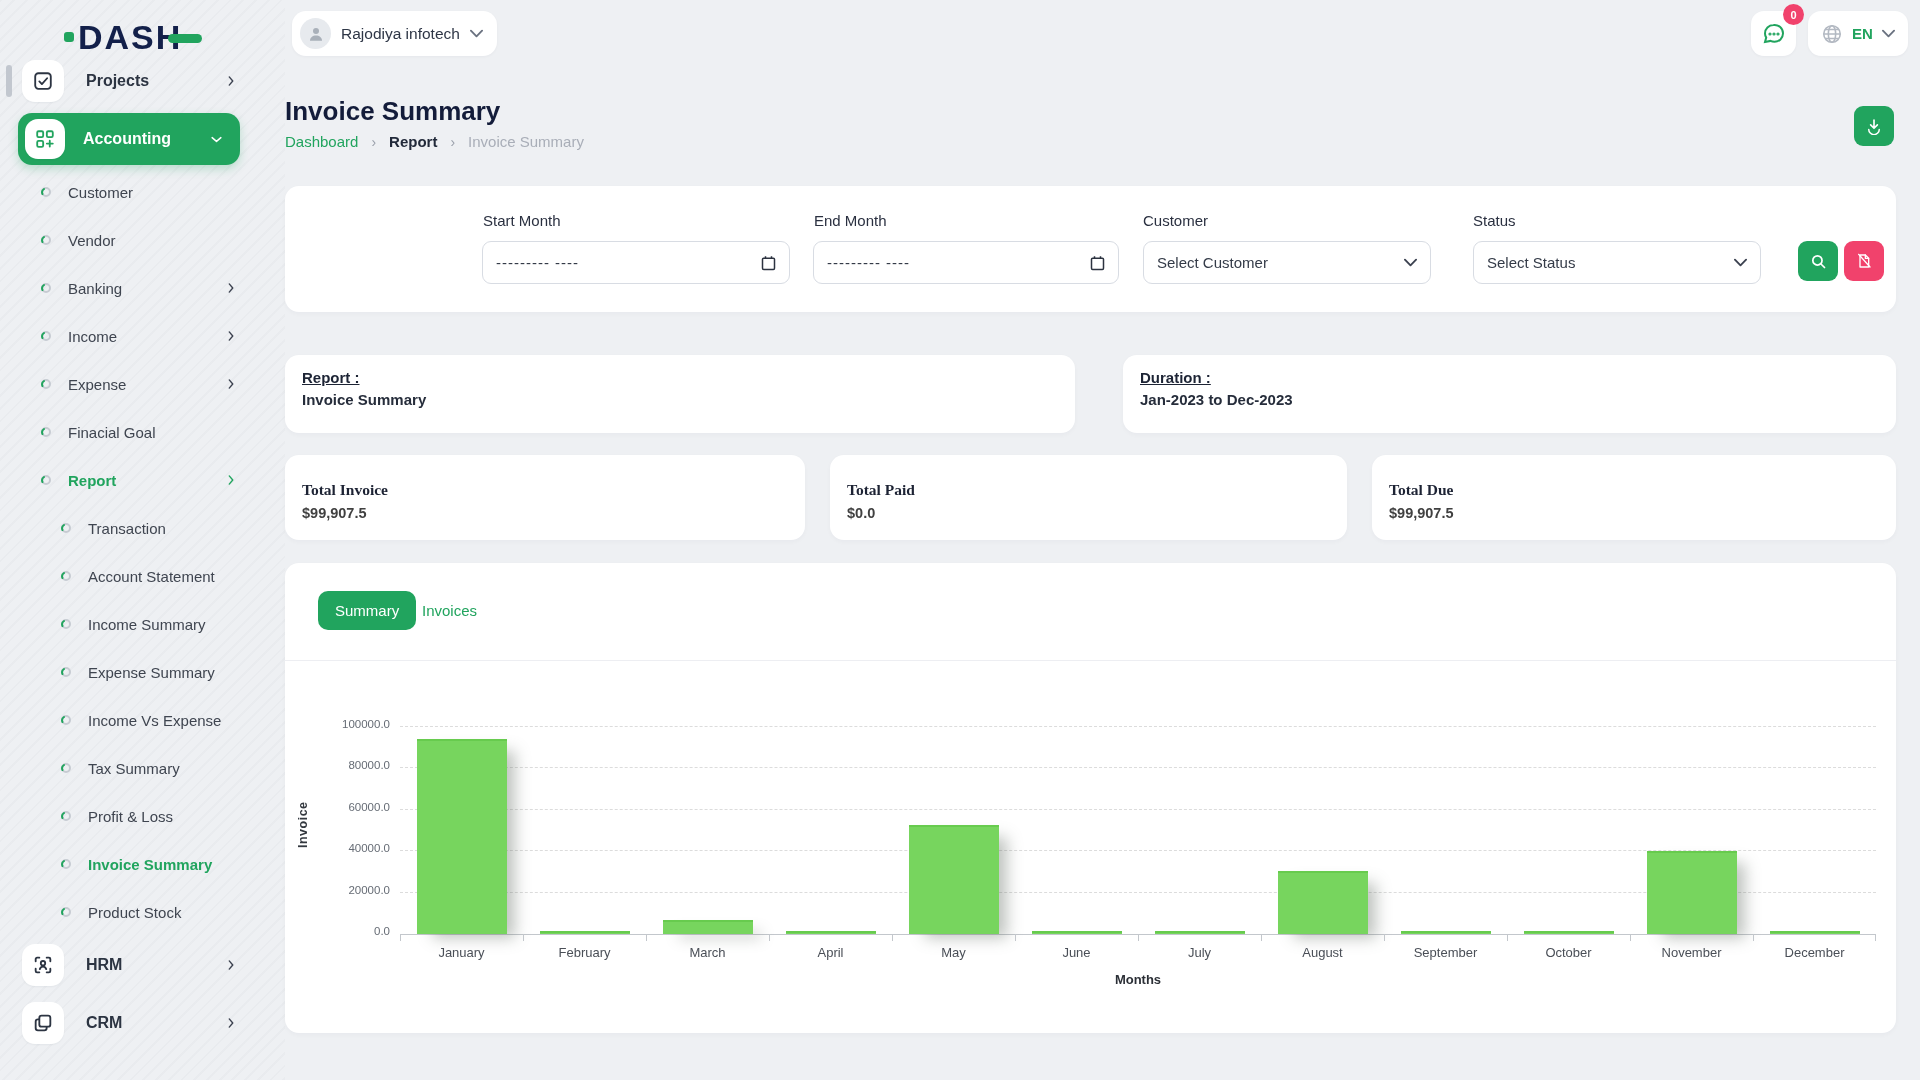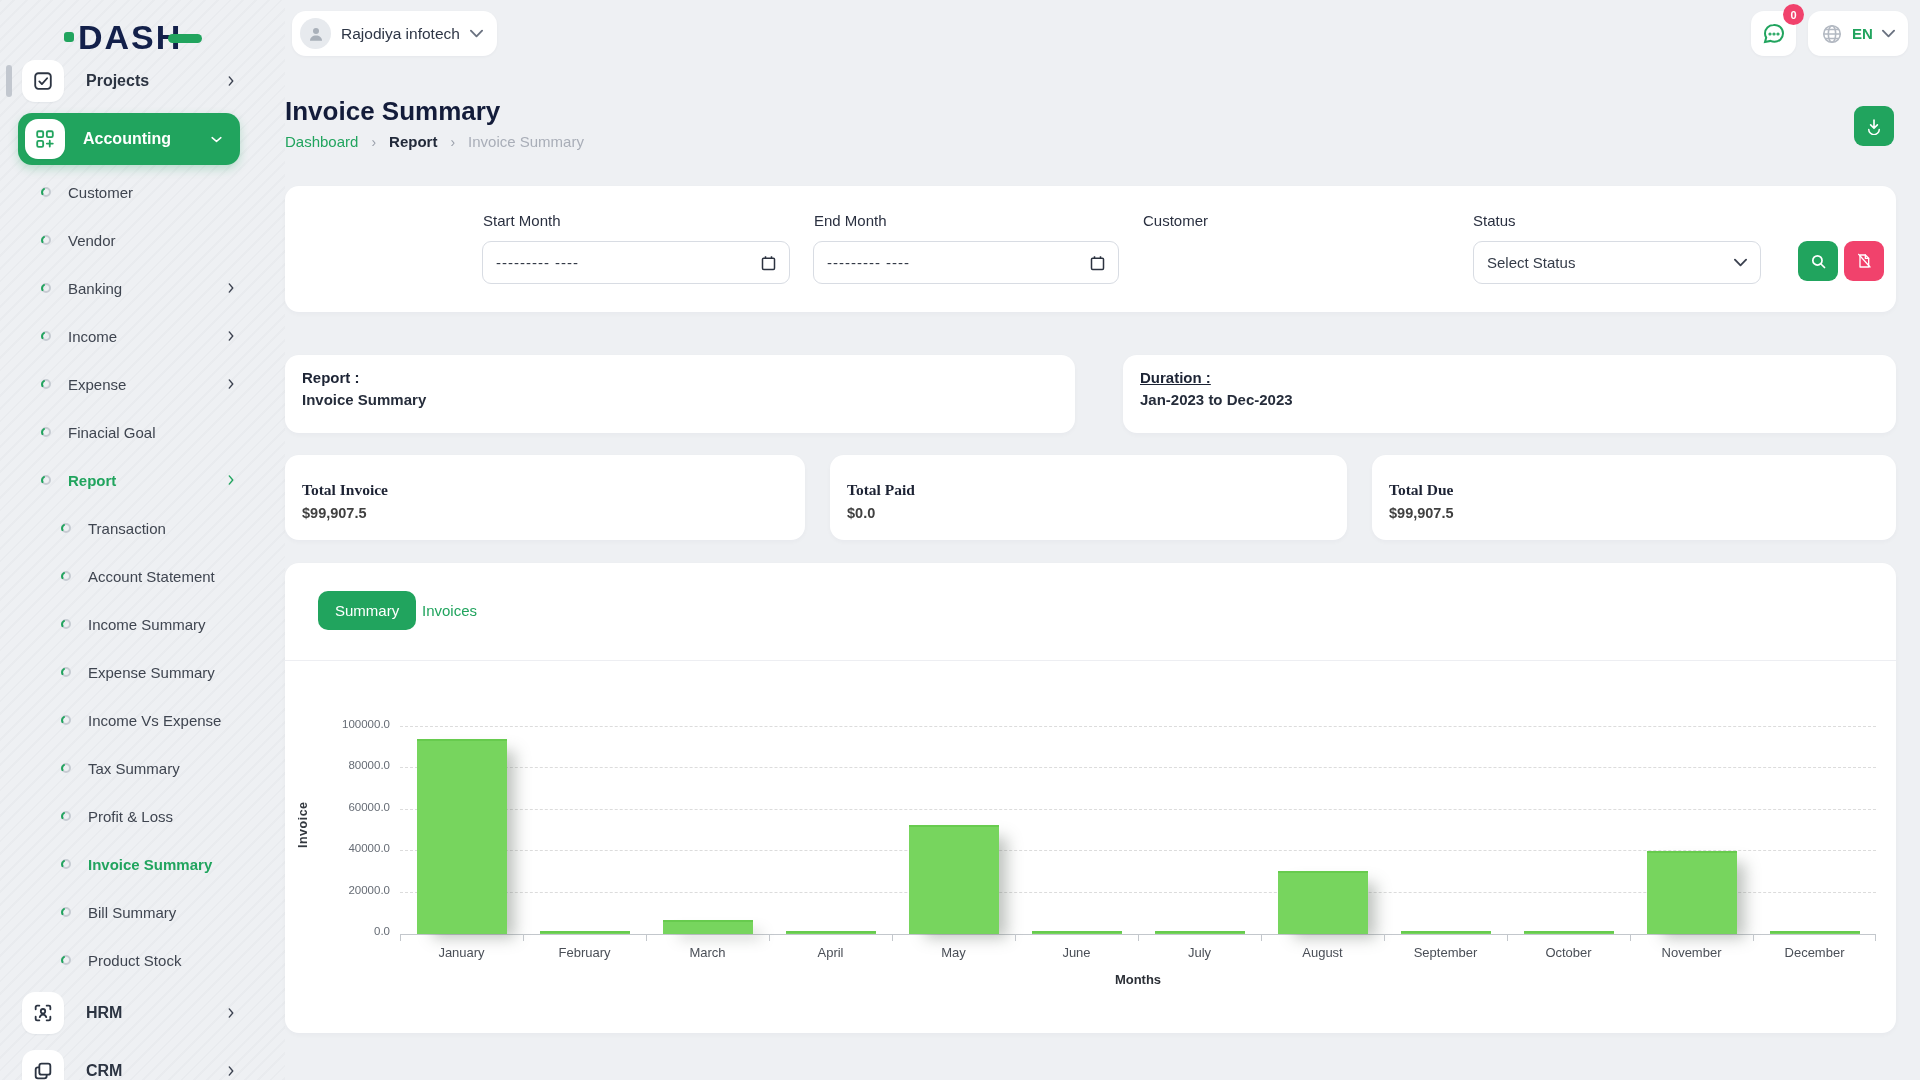--- a/index.html
+++ b/index.html
@@ -315,29 +315,20 @@
         </span>
         <span class="s-label">Invoice Summary</span>
       </div>
       <div class="srow h48 l3">
         <span class="bullet">
           <svg width="12" height="12" viewBox="0 0 24 24">
             <circle cx="12" cy="12" r="8" fill="none" stroke="#c6cbd2" stroke-width="4"></circle>
             <path d="M5 16a8 8 0 0 1 3-10" fill="none" stroke="#21a45e" stroke-width="4" stroke-linecap="round"></path>
           </svg>
         </span>
-        <span class="s-label">Bill Summary</span>
-      </div>
-      <div class="srow h48 l3">
-        <span class="bullet">
-          <svg width="12" height="12" viewBox="0 0 24 24">
-            <circle cx="12" cy="12" r="8" fill="none" stroke="#c6cbd2" stroke-width="4"></circle>
-            <path d="M5 16a8 8 0 0 1 3-10" fill="none" stroke="#21a45e" stroke-width="4" stroke-linecap="round"></path>
-          </svg>
-        </span>
         <span class="s-label">Product Stock</span>
       </div>
       <div class="srow h58">
         <span class="sq-icon">
           <svg width="22" height="22" viewBox="0 0 24 24">
             <path d="M4 8V5.5A1.5 1.5 0 0 1 5.5 4H8M16 4h2.5A1.5 1.5 0 0 1 20 5.5V8M20 16v2.5a1.5 1.5 0 0 1-1.5 1.5H16M8 20H5.5A1.5 1.5 0 0 1 4 18.5V16" fill="none" stroke="#2c3442" stroke-width="2" stroke-linecap="round"></path>
             <circle cx="12" cy="10" r="2.4" fill="none" stroke="#2c3442" stroke-width="2"></circle>
             <path d="M8.5 16.5c.6-1.8 1.9-2.7 3.5-2.7s2.9.9 3.5 2.7" fill="none" stroke="#2c3442" stroke-width="2" stroke-linecap="round"></path>
           </svg>
         </span>
@@ -392,20 +383,26 @@
   </div>
   <span class="f-label" style="left:529px; top:26px;">End Month</span>
   <div class="f-input" style="left:528px; top:55px; width:306px;">
     <span class="ph">--------- ----</span>
     <svg width="15" height="16" viewBox="0 0 20 21" fill="none" stroke="#2c3340" stroke-width="2">
         <rect x="2" y="4" width="16" height="15" rx="1.5"></rect>
         <path d="M6 1.5V5M14 1.5V5"></path>
       </svg>
   </div>
   <span class="f-label" style="left:858px; top:26px;">Customer</span>
+  <div class="f-input" style="left:858px; top:55px; width:288px;">
+    <span class="ph" style="letter-spacing:0;">Select Customer</span>
+    <svg width="13" height="9" viewBox="0 0 14 9">
+        <polyline points="1,1.5 7,7.5 13,1.5" fill="none" stroke="#3c4250" stroke-width="2" stroke-linecap="round" stroke-linejoin="round"></polyline>
+      </svg>
+  </div>
   <span class="f-label" style="left:1188px; top:26px;">Status</span>
   <div class="f-input" style="left:1188px; top:55px; width:288px;">
     <span class="ph" style="letter-spacing:0;">Select Status</span>
     <svg width="13" height="9" viewBox="0 0 14 9">
         <polyline points="1,1.5 7,7.5 13,1.5" fill="none" stroke="#3c4250" stroke-width="2" stroke-linecap="round" stroke-linejoin="round"></polyline>
       </svg>
   </div>
   <div class="sq-btn" style="left:1513px; top:55px; background:#21a45e;">
     <svg width="17" height="17" viewBox="0 0 24 24" fill="none" stroke="#fff" stroke-width="2.4" stroke-linecap="round">
         <circle cx="10.5" cy="10.5" r="6.5"></circle>
@@ -415,21 +412,21 @@
   <div class="sq-btn" style="left:1559px; top:55px; background:#f1426c;">
     <svg width="16" height="16" viewBox="0 0 24 24" fill="none" stroke="#fff" stroke-width="2" stroke-linecap="round" stroke-linejoin="round">
       <path d="M6 3h8l5 5v13H6z"></path>
         <path d="M14 3v5h5"></path>
         <path d="m4 2 17 19"></path>
     </svg>
   </div>
 </div>
 
 <div class="card" style="left:285px; top:355px; width:790px; height:78px;">
-  <span class="info-line1" style="left:17px; top:14px; position:absolute;">Report :</span>
+  <span class="info-line1" style="left:17px; top:14px; position:absolute;text-decoration:underline;">Report :</span>
   <span class="info-line2" style="left:17px; top:36px; position:absolute;">Invoice Summary</span>
 </div>
 <div class="card" style="left:1123px; top:355px; width:773px; height:78px;">
   <span class="info-line1" style="left:17px; top:14px; position:absolute;text-decoration:underline;">Duration :</span>
   <span class="info-line2" style="left:17px; top:36px; position:absolute;text-align:center;">Jan-2023 to Dec-2023</span>
 </div>
 
 <div id="totals-row">
     <div class="card" style="left: 285px; top: 455px; width: 520px; height: 85px; padding: 26px 0px 0px 17px;">
       <div class="tot-label">Total Invoice</div>

